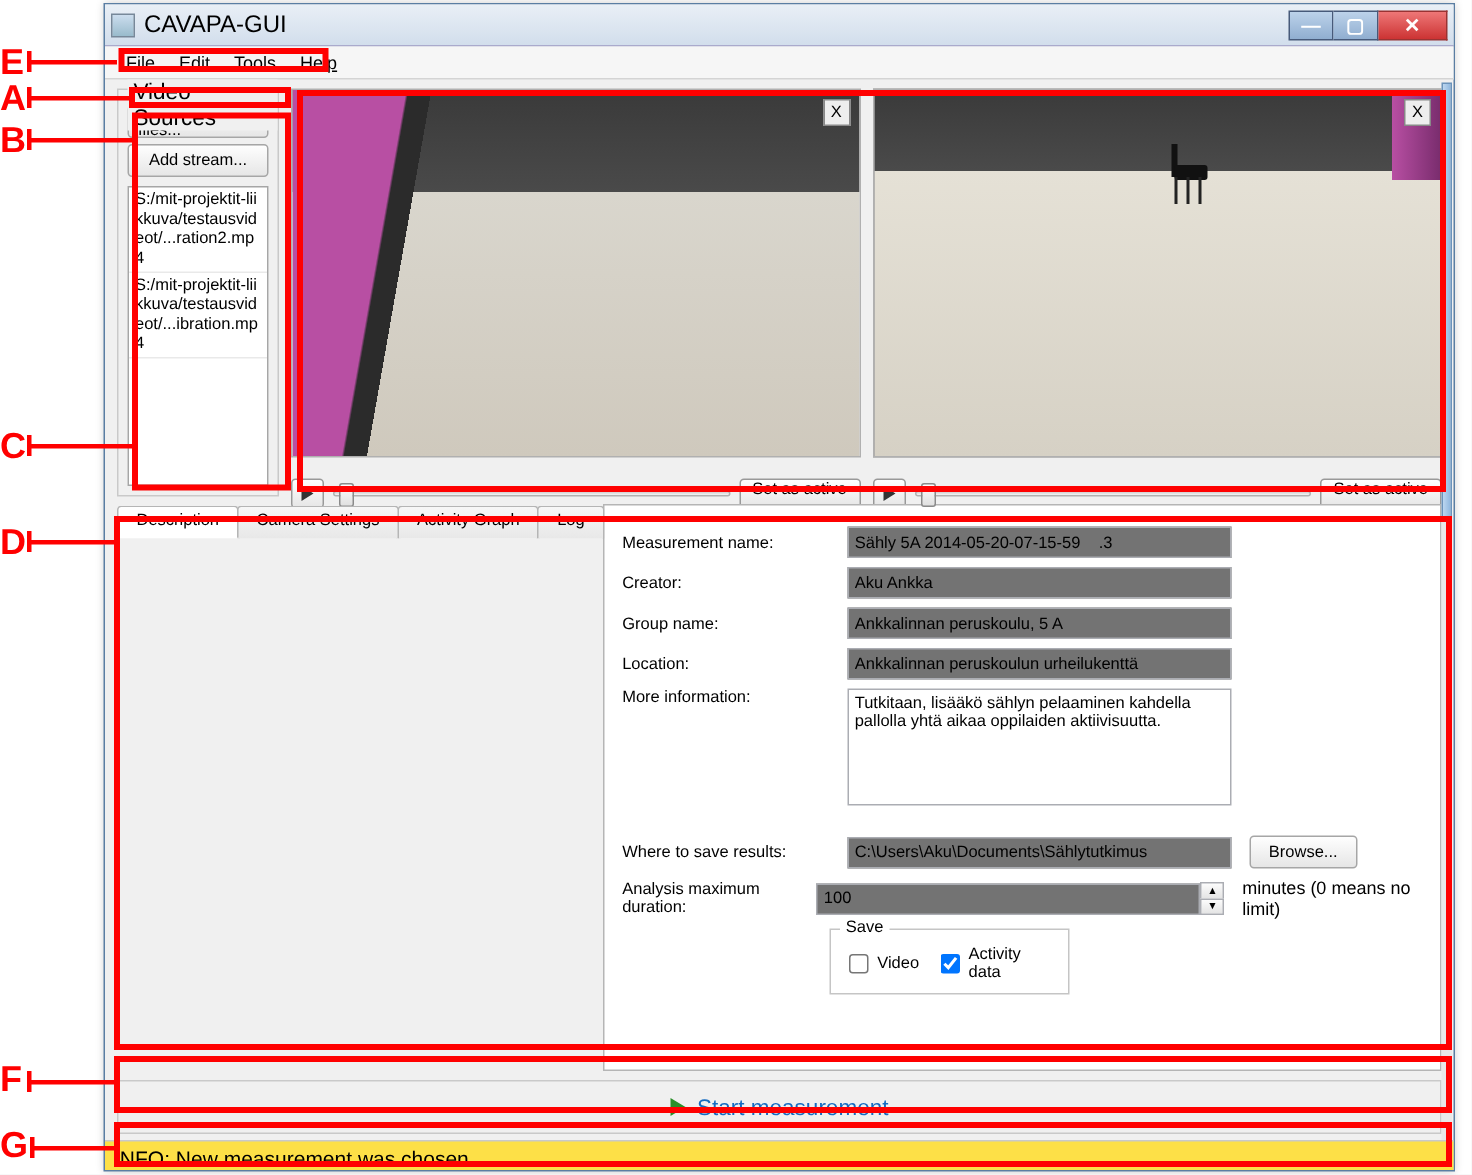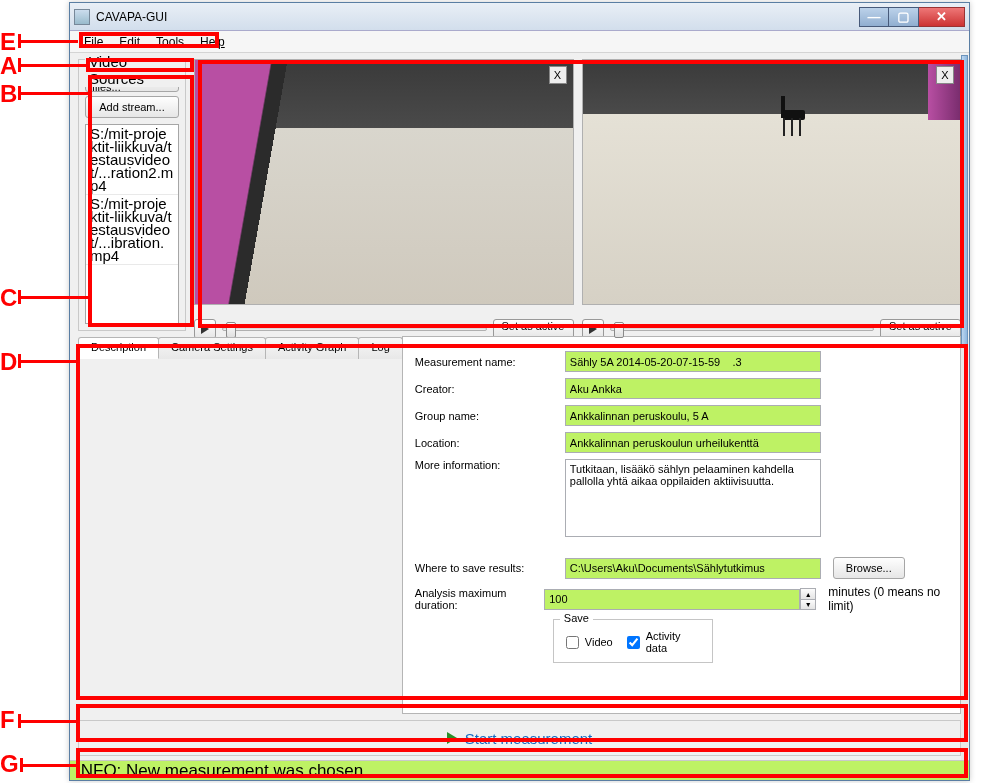--- a/index.html
+++ b/index.html
@@ -61,21 +61,21 @@
   align-items: center;
   padding: 0 4px;
 }
 .titlebar .app-icon {
   width: 16px;
   height: 16px;
   background: linear-gradient(#cde, #9bc);
   border: 1px solid #789;
   margin-right: 6px;
 }
-.titlebar .title { flex: 1; font-size: 12px; color: #000; }
+.titlebar .title { flex: 1; font-size: 16px; color: #000; }
 .titlebar .win-btns { display: flex; gap: 0; }
 .win-btn {
   width: 30px; height: 20px;
   border: 1px solid #475a7a;
   background: linear-gradient(#bcd2ea, #90aed0);
   color:#fff; font-weight:bold;
   display:flex;align-items:center;justify-content:center;
   font-size:13px;
 }
 .win-btn.close { background: linear-gradient(#e77, #c33); border-color:#933; width:46px; }
@@ -131,21 +131,21 @@
 }
 .sources-list {
   flex:1; margin-top:2px;
   border:1px solid #a6a6a6;
   background:#fff;
   overflow:hidden;
 }
 .src-item {
   padding: 2px 4px;
   border-bottom: 1px solid #e9e9e9;
-  font-size: 15px;
+  font-size: 11px;
   line-height: 13px;
   word-break: break-all;
 }
 
 .video-col {
   display:flex;
   gap:8px;
   flex:1;
 }
 .video-panel {
@@ -261,21 +261,21 @@
   display:flex;
   align-items:center;
   gap:12px;
   margin-bottom:6px;
 }
 .form-row label { width:138px; font-size:11px; }
 .form-row input[type=text] {
   width: 256px; height:21px;
   border:1px solid #abadb3;
   padding: 2px 4px; font-size:11px;
-  background:#bef264;
+  background:#737373;
 }
 .form-row textarea {
   width: 256px; height:78px;
   border:1px solid #abadb3;
   padding: 3px 4px; font-size:11px; font-family:inherit;
   resize:none;
 }
 .form-row.toparea { align-items:flex-start; }
 .num-spin {
   display:flex; align-items:center;
@@ -315,23 +315,23 @@
   width:0;height:0;
   border-left:10px solid #2a8f2a;
   border-top:6px solid transparent;
   border-bottom:6px solid transparent;
 }
 .start-text { color:#156bc1; font-size:15px; }
 
 
 .statusbar {
   height:20px; border-top:1px solid #c9c9c9;
-  display:flex;align-items:center; padding:0 6px;
-  font-size:17px;
-  background:#bef264;
+  display:flex;align-items:flex-end; padding:0 6px;
+  font-size:14px;
+  background:#fde047;
 }
 
 
 .right-scroll {
   position:absolute;
   right:1px; top:52px; bottom:20px; width:7px;
   background:#e8e8e8;
 }
 .right-scroll .thumb {
   position:absolute; left:0;

